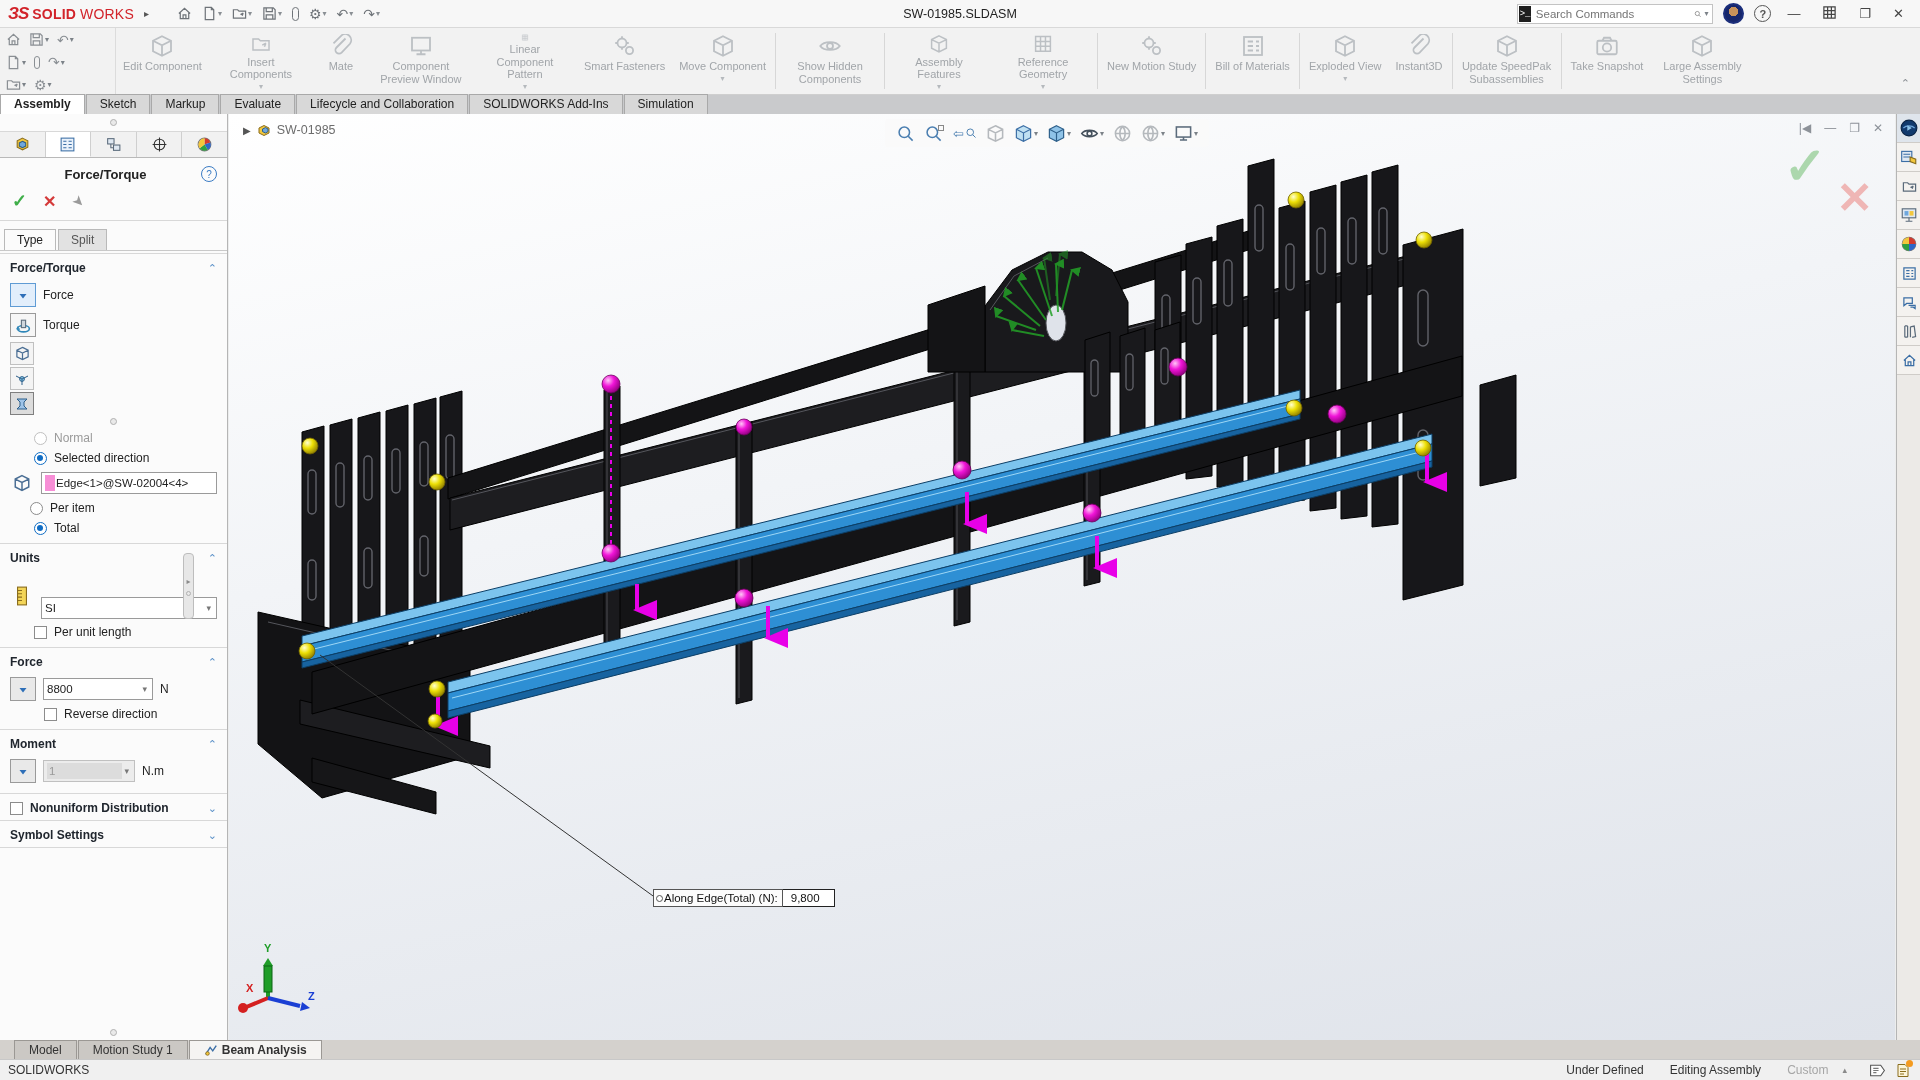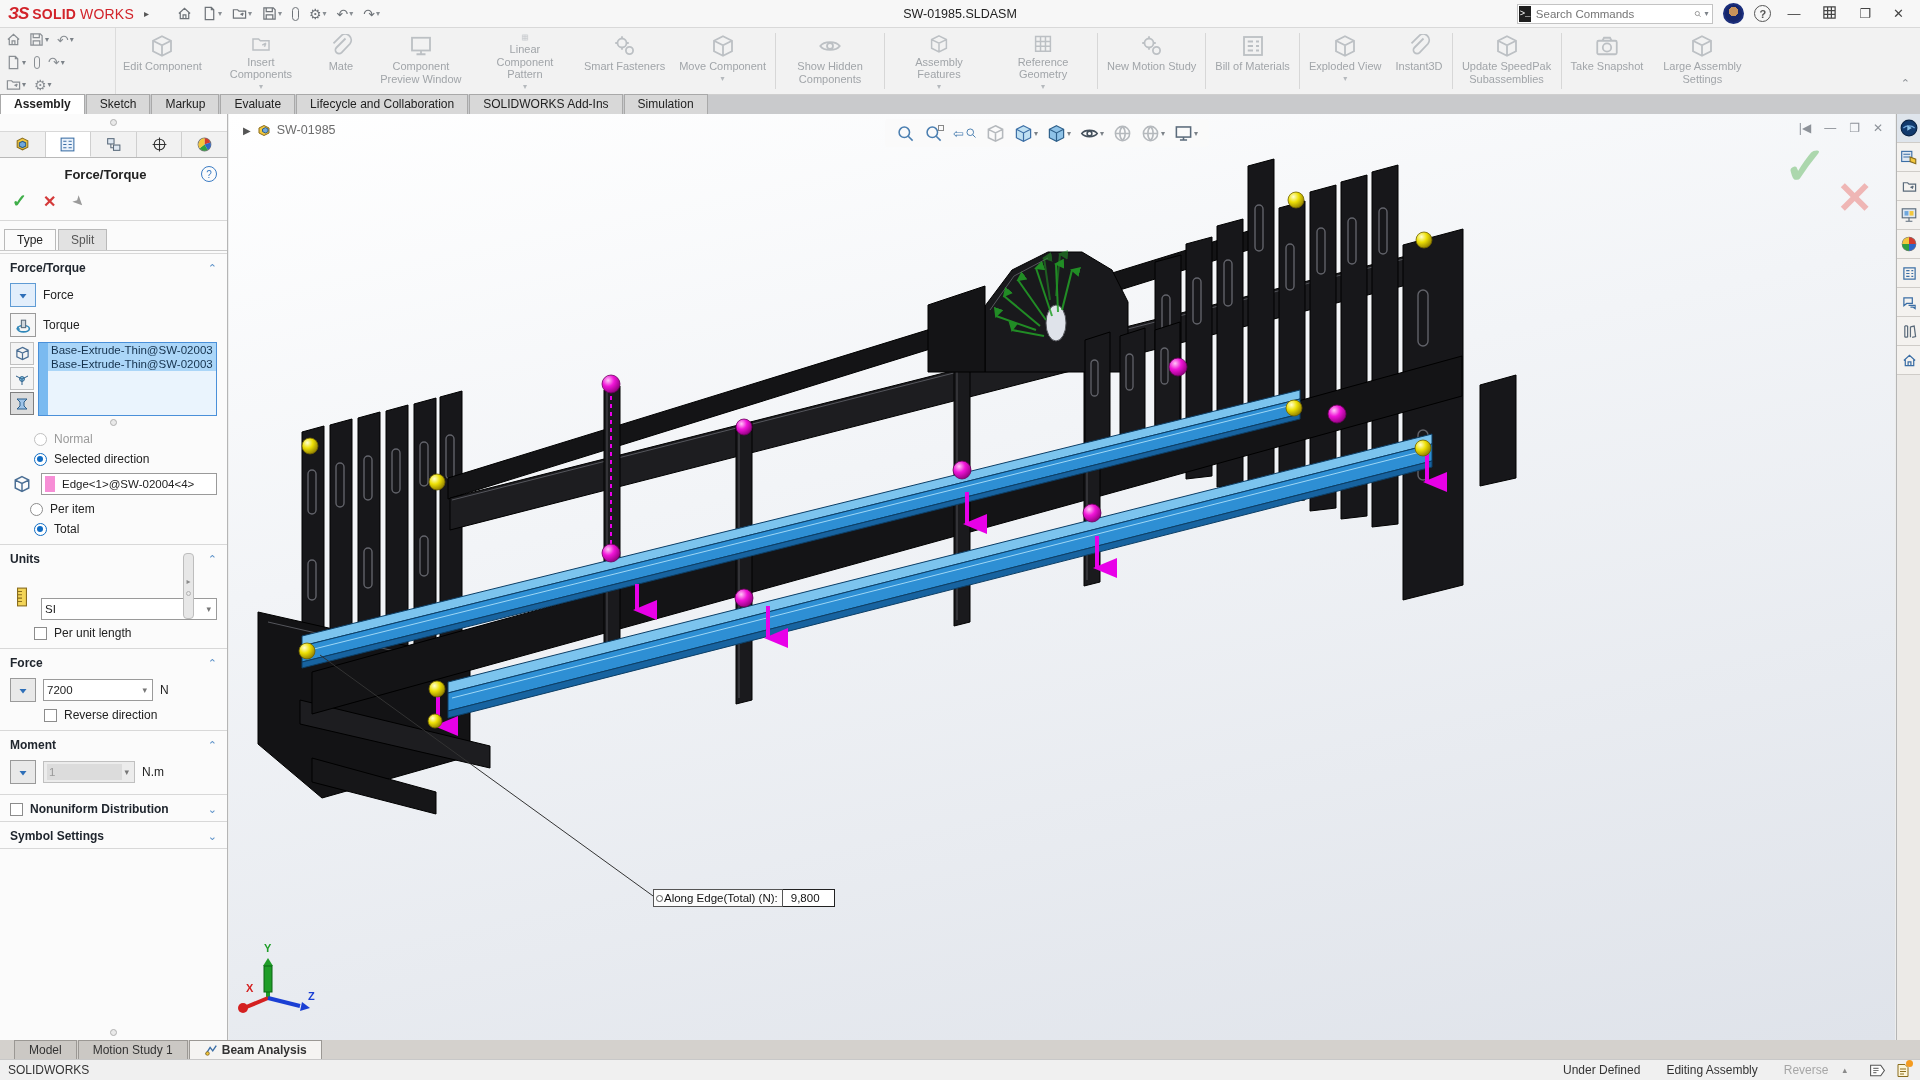--- a/index.html
+++ b/index.html
@@ -79,21 +79,21 @@
   #sel-list { flex:1; height:74px; border:1px solid #4a90d9; background:#eaf4fd; display:flex; }
   #sel-list .sel-bar { width:9px; background:#7abaf0; }
   #sel-list .sel-items { flex:1; }
   .sel-item { background:#abd6f8; color:#15324d; font-size:11.5px; padding:1px 3px; white-space:nowrap; overflow:hidden; }
   #sel-handle-row { display:flex; justify-content:center; padding:1px 0 3px; }
   .radio { width:13px; height:13px; border:1.4px solid #8c8c8c; border-radius:50%; background:#fff; position:relative; flex:none; }
   .radio.checked { border-color:#0f6cc4; }
   .radio.checked::after { content:""; position:absolute; left:2px; top:2px; width:6.4px; height:6.4px; background:#0f6cc4; border-radius:50%; }
   .radio.disabled { border-color:#c0c0c0; }
   .checkbox { width:13px; height:13px; border:1.4px solid #8c8c8c; background:#fff; flex:none; }
-  .txt-field { flex:1; height:22px; border:1px solid #9a9a9a; background:#fff; display:flex; align-items:center; padding:0 3px; gap:7px; }
+  .txt-field { flex:1; height:22px; border:1px solid #9a9a9a; background:#fff; display:flex; align-items:center; padding:0 3px; gap:1px; }
   .txt-field .swatch { width:10px; height:16px; background:#f78ed6; flex:none; }
   .txt-field .fval { font-size:11.5px; color:#222; white-space:nowrap; }
   .combo { height:22px; border:1px solid #9a9a9a; background:#fff; display:flex; align-items:center; padding:0 3px; }
   .combo .cval { flex:1; font-size:11.5px; color:#222; }
   .combo .ccaret { color:#777; font-size:9px; padding:0 2px; }
   .combo.disabled { background:#ececec; border-color:#c0c0c0; }
   .combo.disabled .cval { color:#9a9a9a; background:#dcdcdc; height:16px; line-height:16px; padding-left:2px; }
   #pm-bottom-handle { position:absolute; bottom:4px; left:0; right:0; display:flex; justify-content:center; }
   #panel-splitter { position:absolute; left:183px; top:553px; width:11px; height:66px; background:#e7e7e7; border:1px solid #bdbdbd; border-radius:4px; display:flex; flex-direction:column; align-items:center; justify-content:center; gap:5px; color:#8a8a8a; font-size:8px; }
 
@@ -535,27 +535,20 @@
             <circle cx="8" cy="8" r="2.4" fill="#8fd2f0" stroke="#2d5f8a"></circle>
             <path d="M8 8 L2 5 M8 8 L14 5 M8 8 L8 14" stroke="#2d5f8a" fill="none"></path>
           </svg>
         </span>
       <span class="icon-btn active">
           <svg width="16" height="16" viewBox="0 0 16 16">
             <path d="M3 3 H13 L10 6 V10 L13 13 H3 L6 10 V6 Z" fill="#9fc4e8" stroke="#2d5f8a"></path>
           </svg>
         </span>
     </div>
-    <div id="sel-list">
-      <span class="sel-bar"></span>
-      <span class="sel-items">
-        <span class="sel-item">Base-Extrude-Thin@SW-02003</span>
-        <span class="sel-item">Base-Extrude-Thin@SW-02003</span>
-      </span>
-    </div>
   </div>
   <div id="sel-handle-row">
       <span class="dot-handle"></span>
     </div>
 
   <div class="pm-row" style="padding-left:34px;">
     <span class="radio disabled"></span>
     <span class="pm-label dim">Normal</span>
   </div>
   <div class="pm-row" style="padding-left:34px;">
@@ -607,21 +600,21 @@
     <span class="sec-label">Force</span>
     <span class="chev">⌃</span>
   </div>
   <div class="pm-row">
     <span class="icon-btn">
         <svg class="ic" viewBox="0 0 16 16" style="color:#2e6fb8;stroke:none;fill:#2e6fb8;width:16px;height:16px;">
           <use href="#i-arrowdn"></use>
         </svg>
       </span>
     <span class="combo" style="width:110px;">
-      <span class="cval">7200</span>
+      <span class="cval">8800</span>
       <span class="ccaret">▾</span>
     </span>
     <span class="pm-label">N</span>
   </div>
   <div class="pm-row" style="padding-left:44px;padding-bottom:8px;">
     <span class="checkbox"></span>
     <span class="pm-label">Reverse direction</span>
   </div>
 
   <div class="pm-section-h">
@@ -1005,21 +998,21 @@
     <span>Beam Analysis</span>
   </span>
 </div>
 
 <div id="statusbar">
   <span id="status-left">SOLIDWORKS</span>
   <div id="status-right">
     <span class="status-item">Under Defined</span>
     <span class="status-item" style="">Editing Assembly</span>
     <span id="status-custom">
-      <span>Reverse</span>
+      <span>Custom</span>
       <span style="font-size:9px;color:#8a8a8a;">▴</span>
     </span>
     <span id="status-icons">
       <svg width="17" height="15" viewBox="0 0 16 14">
           <path d="M1.5 2 H11 L14.5 7 L11 12 H1.5 Z" fill="#fdfdfd" stroke="#555"></path>
           <path d="M4 5 H9 M4 7 H9 M4 9 H7" stroke="#777"></path>
         </svg>
       <span style="position:relative;display:inline-flex;">
         <svg width="14" height="15" viewBox="0 0 13 15">
             <path d="M1.5 1.5 H8.5 L11.5 4.5 V13.5 H1.5 Z" fill="#fdf5d8" stroke="#8a6d1d"></path>

